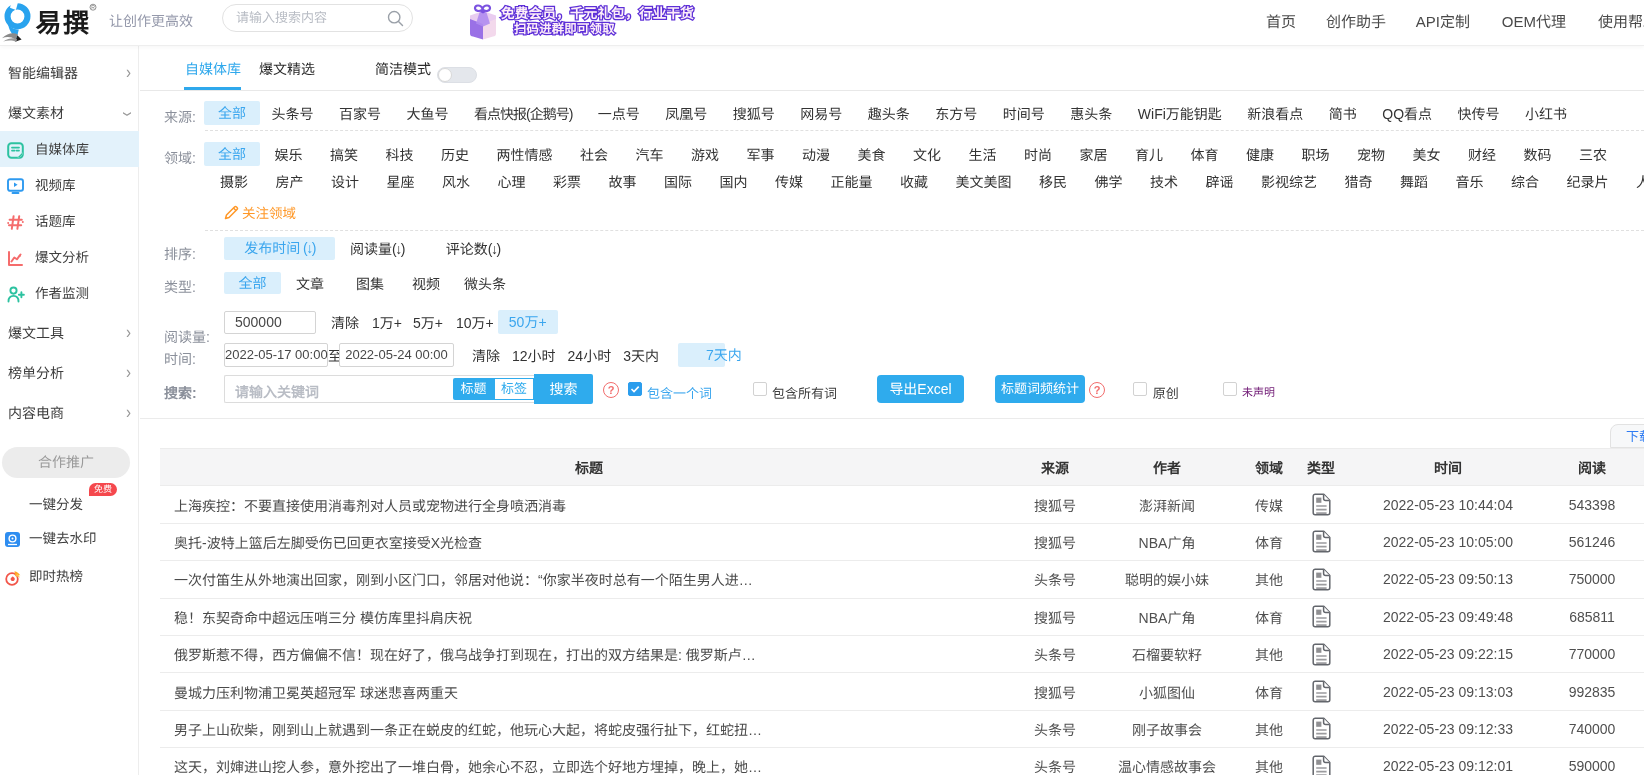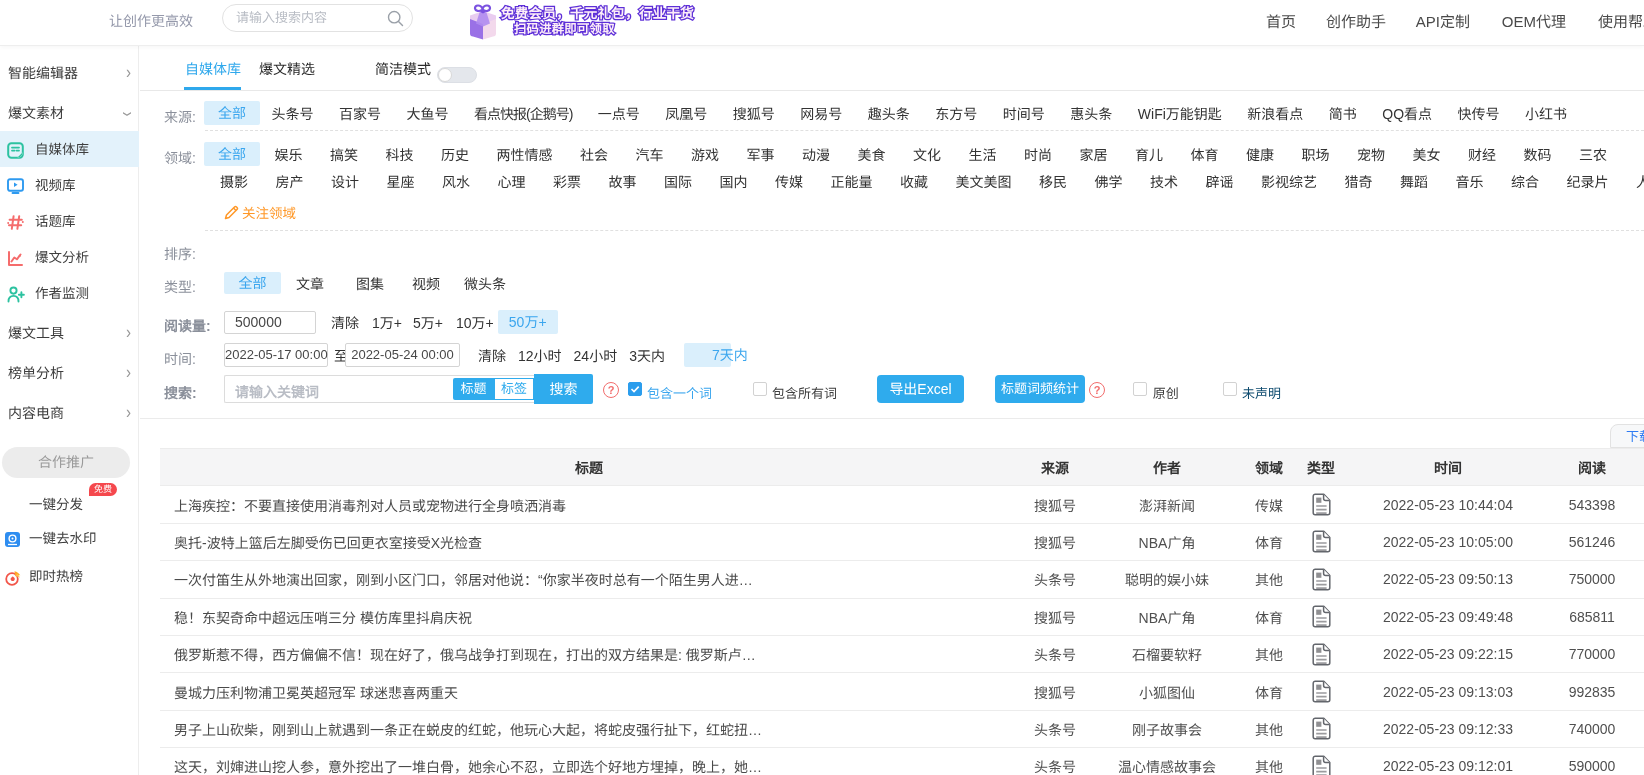--- a/index.html
+++ b/index.html
@@ -63,20 +63,35 @@
 #tbl table { border-collapse:collapse; table-layout:fixed; width:1500px; }
 #tbl th { background:#f5f5f6; font-weight:bold; color:#333; font-size:14px; height:37.4px;
   border-top:1px solid #ececec; border-bottom:1px solid #ececec; }
 #tbl td { height:37.4px; font-size:14px; color:#4f4f4f; text-align:center;
   border-bottom:1px solid #ececec; }
 #tbl td.title { text-align:left; padding-left:14px; color:#4a4a4a; }
 </style>
 </head>
 <body>
 <div id="topbar">
+  <div id="logo">
+    <svg width="200" height="42" viewBox="0 0 200 42">
+      <g>
+        <path d="M15.5 1.2 A13 13 0 1 0 15.5 27.2 A13 13 0 0 0 15.5 1.2 Z M15.5 7.6 A6.9 6.9 0 1 1 15.5 21.4 A6.9 6.9 0 0 1 15.5 7.6 Z" fill="#29a3ee" fill-rule="evenodd"></path>
+        <path d="M10.8 -1.5 L16.4 1.6 L12.6 8.4 L7.4 4.8 Z" fill="#fff" transform="rotate(-14 12 3)"></path>
+        <path d="M5.8 20.5 C8.2 25.5 11.6 27.6 16.8 27.4 L14.6 36.8 C9.6 32.6 6.6 27 5.8 20.5 Z" fill="#29a3ee"></path>
+        <path d="M15.3 33.2 L13.1 39.8 L19.6 37.4 Z" fill="#1c1c1c"></path>
+        <path d="M0 36.2 C5.5 30.8 11 30.2 15.8 32.2 L13.6 37.8 C9 34.2 4 34.8 0 36.2 Z" fill="#8a8a8a"></path>
+        <path d="M1.2 39.4 C6.5 36 11.5 35.6 15 37 L14.4 39.8 C9.5 37.8 5 38.6 1.2 39.4 Z" fill="#999"></path>
+      </g>
+      <text x="33.5" y="30" font-size="26" font-weight="bold" fill="#1a1a1a" style="letter-spacing:1.5px;">易撰</text>
+      <circle cx="91" cy="5.2" r="3" fill="none" stroke="#777" stroke-width="0.8"></circle>
+      <text x="89.3" y="7.2" font-size="5" fill="#777">R</text>
+    </svg>
+  </div>
   <div id="tagline">让创作更高效</div>
   <div id="promo">
     <svg width="260" height="42" viewBox="0 0 260 42">
       <g>
         <path d="M8 13.5 l13 -4.5 l13 4.5 l0 4.5 l-13 5 l-13 -4.5 z" fill="#e9cdf0"></path>
         <path d="M8 17 l13 5 l0 15.5 l-10 -3 a3 3 0 0 1 -3 -3 z" fill="#9a71e6"></path>
         <path d="M34 17 l-13 5 l0 15.5 l10 -3 a3 3 0 0 0 3 -3 z" fill="#f3d9ec"></path>
         <path d="M17.5 10.5 l3.5 -1.2 l3.5 1.2 l3.5 11 l-7 3 l-7 -3 z" fill="#b08cf0" opacity="0.9"></path>
         <path d="M20.5 6.5 c-2 -4.5 -8 -3.5 -7.5 0 c.4 2.6 4 3.2 7.5 1.6 c3.5 1.6 7.1 1 7.5 -1.6 c.5 -3.5 -5.5 -4.5 -7.5 0 z" fill="none" stroke="#7b52e0" stroke-width="2.2"></path>
         <path d="M20.8 5.5 l-2.6 4.5 l2.8 1.4 l2.6 -1.5 z" fill="#7b52e0"></path>
@@ -280,43 +295,48 @@
   <div class="frow" style="left:84px;top:156px;height:20px;color:#ff9726;font-size:13.5px;">
     <svg width="15" height="15" viewBox="0 0 15 15" style="margin-right:3px;">
         <path d="M1.5 13.5l1-3.5 8-8c.5-.5 1.5-.5 2 0l.5.5c.5.5.5 1.5 0 2l-8 8z" fill="none" stroke="#ff9726" stroke-width="1.5" stroke-linejoin="round"></path>
         <path d="M9.5 3l2.5 2.5" stroke="#ff9726" stroke-width="1.5"></path>
       </svg>
     <span>关注领域</span>
   </div>
   <div class="dash" style="top:184px;"></div>
 
   <div class="flabel" style="top:196.5px;">排序:</div>
+  <div class="frow" style="left:84px;top:191px;height:22.5px;">
+    <span class="chip" style="width:111px;line-height:22.5px;margin-right:15px;">发布时间 <span style="letter-spacing:-1.5px;">(↓)</span></span>
+    <span class="fitem" style="margin-right:42px;">阅读量<span style="letter-spacing:-1.5px;">(↓)</span></span>
+    <span class="fitem">评论数<span style="letter-spacing:-1.5px;">(↓)</span></span>
+  </div>
 
   <div class="flabel" style="top:230px;">类型:</div>
   <div class="frow" style="left:84px;top:226px;height:22px;">
     <span class="chip" style="width:57px;line-height:22px;margin-right:15px;">全部</span>
     <span class="fitem" style="margin-right:32px;">文章</span>
     <span class="fitem" style="margin-right:28px;">图集</span>
     <span class="fitem" style="margin-right:24px;">视频</span>
     <span class="fitem">微头条</span>
   </div>
 
-  <div class="flabel" style="top:269px;font-weight:bold;">阅读量:</div>
+  <div class="flabel" style="top:280px;">阅读量:</div>
   <div class="frow" style="left:84px;top:264px;height:24px;">
     <span class="inp" style="position:static;width:92px;height:23px;line-height:21px;padding-left:10px;margin-right:15px;">500000</span>
     <span class="fitem" style="margin-right:13px;">清除</span>
     <span class="fitem" style="margin-right:11px;">1万+</span>
     <span class="fitem" style="margin-right:13px;">5万+</span>
     <span class="fitem" style="margin-right:4px;">10万+</span>
     <span class="chip" style="width:60px;line-height:24px;">50万+</span>
   </div>
 
   <div class="flabel" style="top:302px;">时间:</div>
   <div class="frow" style="left:84px;top:297px;height:24px;">
-    <span class="inp" style="position:static;width:104px;height:24px;line-height:22px;text-align:center;margin-right:6px;font-size:13px;">2022-05-17 00:00</span>
+    <span class="inp" style="position:static;width:104px;height:24px;line-height:22px;text-align:center;margin-right:0;font-size:13px;">2022-05-17 00:00</span>
     <span class="fitem" style="margin-right:-3px;">至</span>
     <span class="inp" style="position:static;width:115px;height:24px;line-height:22px;text-align:center;margin-right:18px;font-size:13px;">2022-05-24 00:00</span>
     <span class="fitem" style="margin-right:12px;">清除</span>
     <span class="fitem" style="margin-right:12px;">12小时</span>
     <span class="fitem" style="margin-right:12px;">24小时</span>
     <span class="fitem" style="margin-right:19px;">3天内</span>
     <span class="chip" style="width:47px;line-height:24px;padding-left:28px;">7天内</span>
   </div>
 
   <div class="flabel" style="top:336px;font-weight:bold;">搜索:</div>
@@ -334,21 +354,21 @@
   </div>
   <span class="abs blue" style="left:507px;top:337px;font-size:13px;">包含一个词</span>
   <div class="cbox" style="left:613px;top:336px;"></div>
   <span class="abs" style="left:632px;top:337px;color:#3d3d3d;font-size:13px;">包含所有词</span>
   <div class="btn-blue" style="left:737px;top:329px;width:87px;height:28px;line-height:28px;">导出Excel</div>
   <div class="btn-blue" style="left:855px;top:329px;width:90px;height:28px;line-height:28px;font-size:13px;">标题词频统计</div>
   <div class="qmark" style="left:949px;top:336px;">?</div>
   <div class="cbox" style="left:992.7px;top:336px;"></div>
   <span class="abs" style="left:1012.8px;top:337px;color:#3d3d3d;font-size:13px;">原创</span>
   <div class="cbox" style="left:1083px;top:336px;"></div>
-  <span class="abs" style="left:1102px;top:337px;color:#0c4a6e;font-size:13px;">未声明</span>
+  <span class="abs" style="left:1102px;top:337px;color:#701a75;font-size:11px;">未声明</span>
 
   <div style="position:absolute;left:0;top:371.5px;width:1504px;border-top:1px solid #ebebeb;"></div>
 
   <div id="dlbtn">下载EXCEL</div>
   <div id="tbl">
     <table>
       <colgroup>
           <col style="width:858px;">
           <col style="width:74px;">
           <col style="width:150px;">

